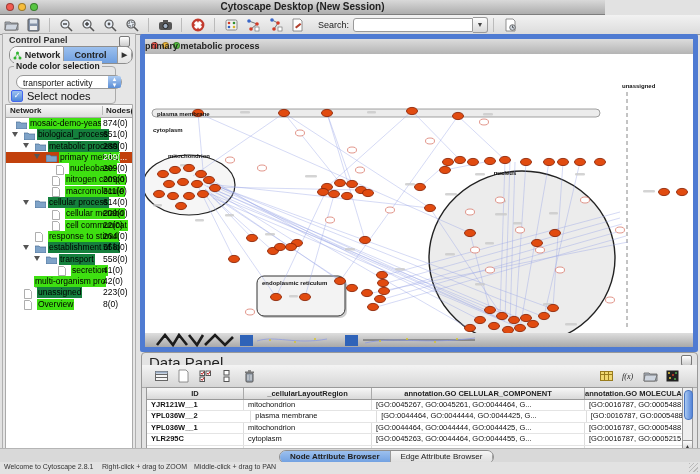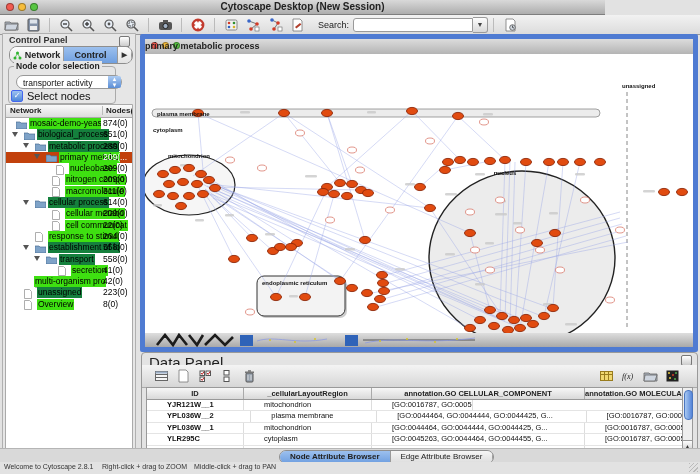--- a/index.html
+++ b/index.html
@@ -87,21 +87,21 @@
   #dptoolbar{position:absolute;left:0;top:12px;width:100%;height:22px;
     background:linear-gradient(#f4f4f4,#d6d6d6);border-bottom:1px solid #aaa;display:flex;align-items:center;}
   #dptoolbar .right{margin-left:auto;display:flex;margin-right:14px;}
   #dtable{position:absolute;left:4px;top:34px;width:539px;height:74px;background:#fff;
     border:1px solid #999;font-size:7.5px;overflow:hidden;}
   .dhead{display:flex;height:11px;background:linear-gradient(#f7f7f7,#d9d9d9);
     border-bottom:1px solid #999;font-weight:bold;color:#222;}
   .dhead div{border-right:1px solid #aaa;text-align:center;line-height:11px;overflow:hidden;
     white-space:nowrap;box-sizing:border-box;}
   .drow{display:flex;height:10.4px;border-bottom:1px solid #e4e4e4;}
-  .drow div{border-right:1px solid #ddd;line-height:10.4px;padding-left:20px;overflow:hidden;
+  .drow div{border-right:1px solid #ddd;line-height:10.4px;padding-left:4px;overflow:hidden;
     white-space:nowrap;box-sizing:border-box;color:#111;}
   .drow .c0{font-weight:bold;}
   #dscroll{position:absolute;right:4px;top:34px;width:11px;height:74px;background:#eee;
     border:1px solid #999;box-sizing:border-box;}
   #dthumb{position:absolute;left:1px;top:2px;width:7px;height:28px;border-radius:4px;
     background:linear-gradient(90deg,#a8c8f2,#5585d8);border:1px solid #4a76c0;}
   .sarrow{position:absolute;left:0px;width:9px;height:10px;background:linear-gradient(#fdfdfd,#ccc);
     border-top:1px solid #999;font-size:5px;text-align:center;line-height:10px;color:#333;}
   
   #tabsrow{position:absolute;left:0;top:448px;width:700px;height:14px;background:#d9d9d9;
@@ -738,20 +738,21 @@
       <div class="dhead" id="dhead">
           <div style="width: 97px;">ID</div>
           <div style="width: 128px;">_cellularLayoutRegion</div>
           <div style="width: 213px;">annotation.GO CELLULAR_COMPONENT</div>
           <div style="width: 101px;">annotation.GO MOLECULAR_FUNCTION</div>
         </div>
       <div id="drows">
           <div class="drow">
             <div class="c0" style="width: 97px;">YJR121W__1</div>
             <div class="c1" style="width: 128px;">mitochondrion</div>
+            <div class="c2" style="width: 213px;">[GO:0045267, GO:0045261, GO:0044464, G...</div>
             <div class="c3" style="width: 101px;">[GO:0016787, GO:0005488, GO:0005215, G...</div>
           </div>
           <div class="drow">
             <div class="c0" style="width: 106px;">YPL036W__2</div>
             <div class="c1" style="width: 128px;">plasma membrane</div>
             <div class="c2" style="width: 213px;">[GO:0044464, GO:0044444, GO:0044425, G...</div>
             <div class="c3" style="width: 101px;">[GO:0016787, GO:0005488, GO:0005215, G...</div>
           </div>
           <div class="drow">
             <div class="c0" style="width: 97px;">YPL036W__1</div>

